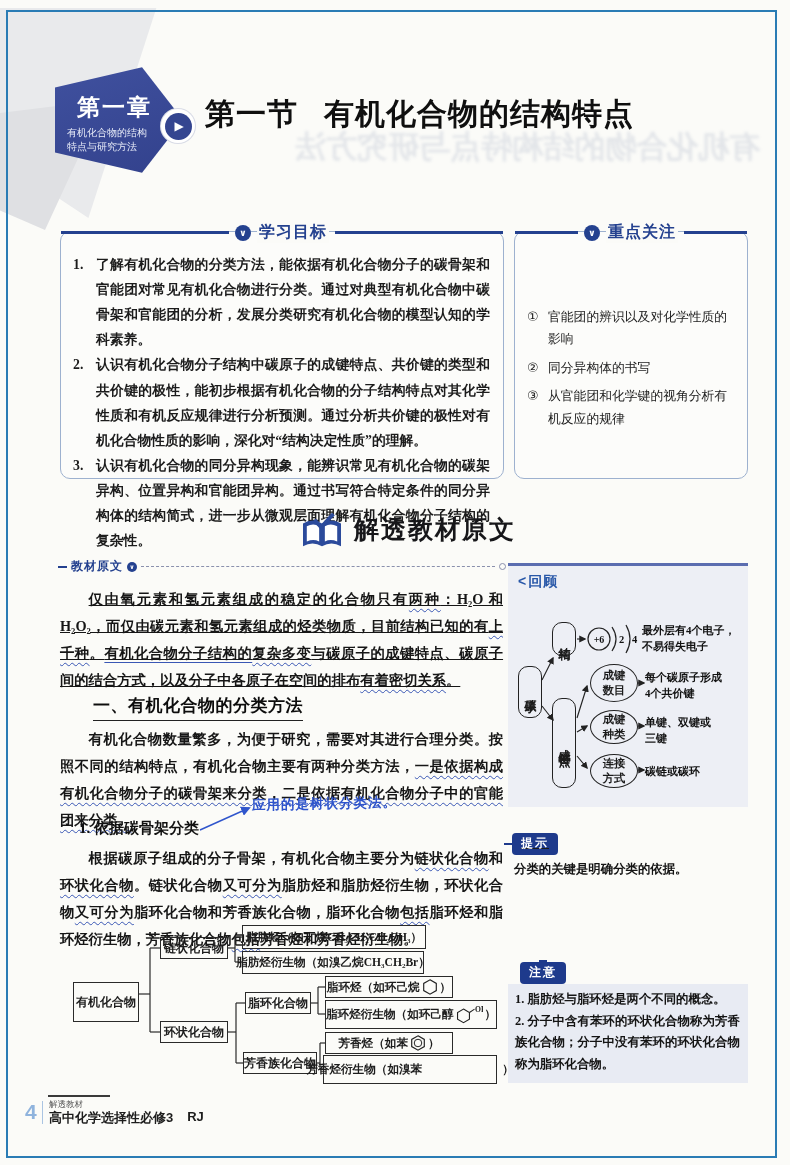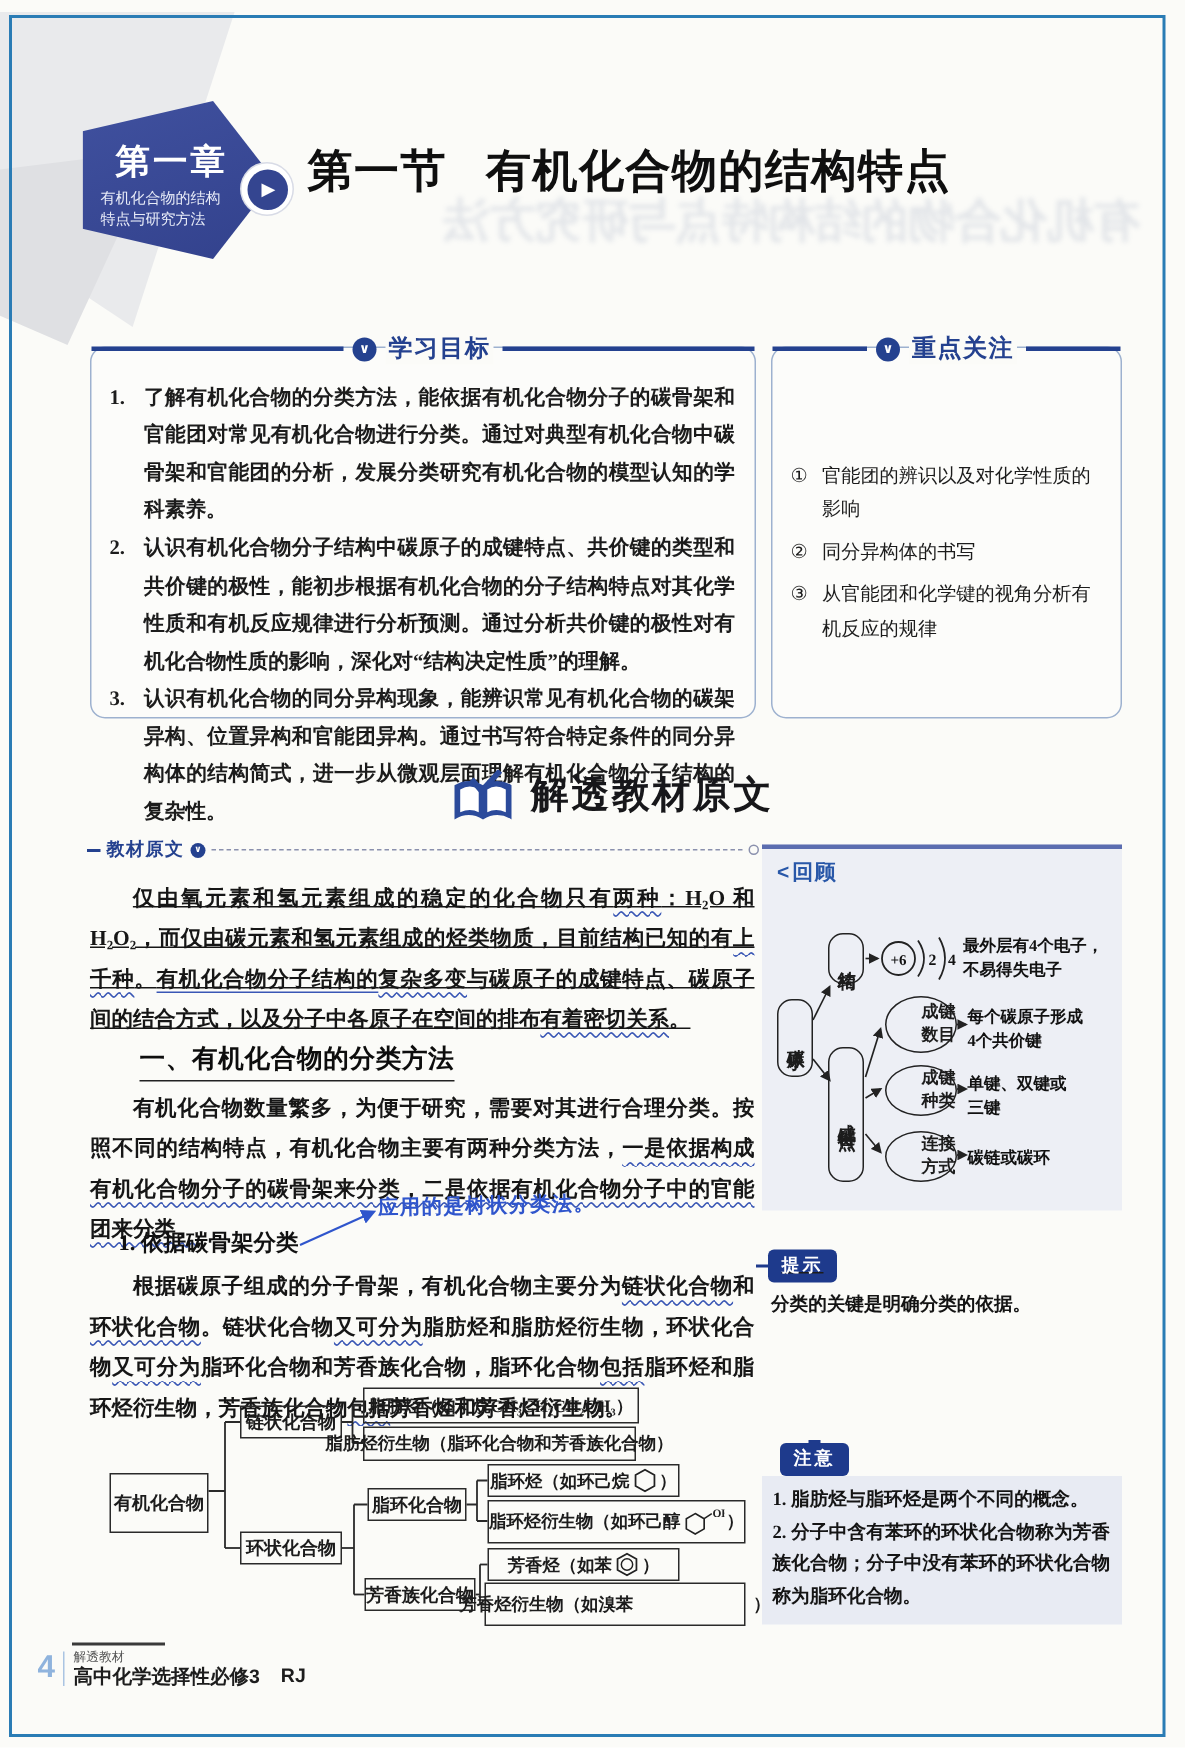--- a/index.html
+++ b/index.html
@@ -59,21 +59,21 @@
   .arrow-svg{position:absolute;left:196px;top:803px;}
   
   .tree{position:absolute;left:60px;top:924px;width:443px;height:170px;}
   .tbox{position:absolute;border:1.3px solid #2a2a2a;display:flex;align-items:center;justify-content:center;font:600 11.6px var(--serif);white-space:nowrap;background:transparent;}
   .tbox svg{margin:0 1px;}
   
   .review{position:absolute;left:508px;top:563px;width:240px;height:244px;background:#edeff5;border-top:3px solid #5b6db0;}
   .rv-label{position:absolute;left:10px;top:7px;font:800 14px var(--sans);color:#2857a8;letter-spacing:1px;}
   .rv-label .lt{font-weight:700;margin-right:1px;}
   .vbox{position:absolute;border:1.3px solid #222;border-radius:10px;writing-mode:vertical-rl;text-orientation:upright;display:flex;align-items:center;justify-content:center;font:600 12px var(--serif);letter-spacing:2px;}
-  .ellipse{position:absolute;border:1.3px solid #222;border-radius:50%;display:flex;flex-direction:column;align-items:flex-end;justify-content:center;font:600 11.3px var(--serif);line-height:1.3;}
+  .ellipse{position:absolute;border:1.3px solid #222;border-radius:50%;display:flex;flex-direction:column;align-items:center;justify-content:center;font:600 11.3px var(--serif);line-height:1.3;}
   .rnote{position:absolute;font:700 11px var(--serif);color:#111;white-space:nowrap;}
   .badge-row{position:absolute;display:flex;align-items:center;}
   .badge-line{width:8px;height:1.5px;background:#1e3a8c;}
   .badge{background:#1e3a8c;color:#fff;font:700 12px var(--sans);padding:2px 9px 3px;border-radius:4px;letter-spacing:2px;}
   .side-text{position:absolute;font:700 12.4px var(--serif);line-height:1.8;color:#141414;text-align:justify;}
   .note-panel{position:absolute;left:508px;top:984px;width:240px;background:#e8ebf3;padding:5px 8px 7px 7px;}
   .note-item{font:700 12.4px var(--serif);line-height:1.75;text-align:justify;color:#141414;}
   
   .f-line{position:absolute;left:48px;top:1095px;width:62px;height:2px;background:#3a3a3a;}
   .f-page{position:absolute;left:25px;top:1100px;font:700 21px var(--sans);color:#8fb3dd;}
@@ -206,21 +206,21 @@
           <polyline points="258,90 265,90"></polyline>
         <polyline points="257,139 260,139"></polyline>
           <line x1="260" y1="119" x2="260" y2="145"></line>
         <polyline points="260,119 265,119"></polyline>
           <polyline points="260,145 263,145"></polyline>
       </g>
     </svg>
     <div class="tbox" style="left:13px;top:58px;width:66px;height:40px;font-size:12px;">有机化合物</div>
     <div class="tbox" style="left:100px;top:13px;width:68px;height:22px;font-size:12px;">链状化合物</div>
     <div class="tbox" style="left:182px;top:1px;width:184px;height:24px;">脂肪烃（如丁烷CH₃CH₂CH₂CH₃）</div>
-    <div class="tbox" style="left:182px;top:27px;width:182px;height:23px;">脂肪烃衍生物（脂环化合物和芳香族化合物）</div>
+    <div class="tbox" style="left:182px;top:27px;width:182px;height:23px;">脂肪烃衍生物（如溴乙烷CH₃CH₂Br）</div>
     <div class="tbox" style="left:100px;top:97px;width:68px;height:22px;font-size:12px;">环状化合物</div>
     <div class="tbox" style="left:185px;top:68px;width:66px;height:22px;font-size:12px;">脂环化合物</div>
     <div class="tbox" style="left:265px;top:52px;width:128px;height:22px;">
       <span>脂环烃（如环己烷</span>
       <svg width="18" height="20" viewBox="0 0 20 20">
         <polygon points="10,2 17,6 17,14 10,18 3,14 3,6" fill="none" stroke="#222" stroke-width="1.3"></polygon>
       </svg>
       <span>）</span>
     </div>
     <div class="tbox" style="left:265px;top:76px;width:172px;height:29px;">

